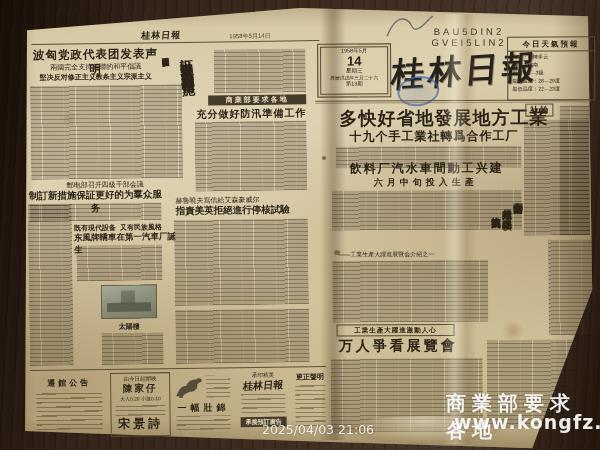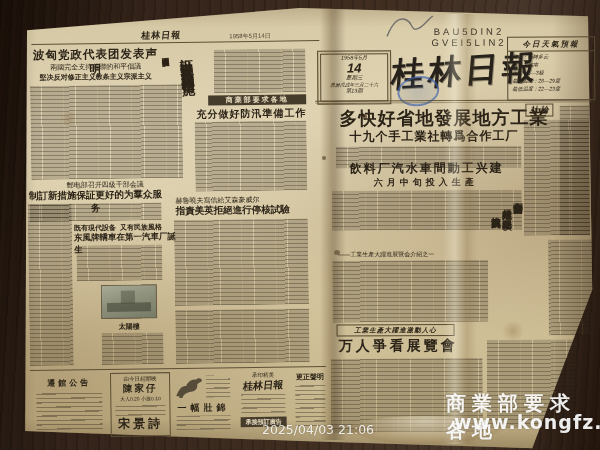--- a/index.html
+++ b/index.html
@@ -38,21 +38,21 @@
   .tx{position:absolute;opacity:.75;
     background:
       repeating-linear-gradient(90deg,rgba(52,42,28,.30) 0 11px,rgba(52,42,28,.0) 11px 12px,rgba(52,42,28,.30) 12px 33px,rgba(120,100,65,.35) 33px 34px),
       repeating-linear-gradient(0deg,rgba(45,36,24,.45) 0 1px,transparent 1px 4px);
     background-blend-mode:multiply;
     -webkit-mask-image:linear-gradient(0deg,#000,#000);}
   .txh{position:absolute;opacity:.7;
     background:repeating-linear-gradient(0deg,rgba(45,36,24,.55) 0 1.2px,transparent 1.2px 4.4px);}
   .vtext{writing-mode:vertical-rl;text-orientation:upright;}
   .kicker-rev{background:#463c2b;color:#eadfc2;font-weight:bold;display:flex;align-items:center;justify-content:center;}
-  .boxed{border:1px solid #55482f;font-style:italic;}
+  .boxed{border:1px solid #55482f;}
   .rule{position:absolute;background:#5d4f35;}
   .adbox{position:absolute;border:1px solid #5d4f35;overflow:hidden;}
   .stamp{position:absolute;border:2px solid rgba(62,98,175,.65);border-radius:50%;
     background:radial-gradient(circle,rgba(62,98,175,.18),rgba(62,98,175,.05));transform:rotate(-8deg);}
   .spot{position:absolute;border-radius:50%;}
   .wm{position:absolute;color:rgba(255,255,255,.92);font-weight:bold;z-index:50;
     font-family:"DejaVu Sans",sans-serif;text-shadow:0 0 2px rgba(0,0,0,.25);}
   .photo{background:linear-gradient(165deg,#a8ab96 0%,#8e927c 45%,#767a66 100%);
     box-shadow:inset 0 0 0 1px #6a5c42;}
   .photo .ph-shape{position:absolute;background:rgba(60,62,48,.55);}
@@ -149,21 +149,21 @@
   </div>
 
   <div class="page" style="left:316px;top:10px;width:278px;height:434px;transform:rotate(-0.3deg);">
 
     <div class="abs c" style="left:79px;top:16px;width:150px;font-size:9.5px;letter-spacing:3px;color:#3a3226;">BAU5DIN2 GVEI5LIN2</div>
 
     <svg width="54" height="28" style="position:absolute;left:68px;top:2px;" viewBox="0 0 54 28">
       <path d="M4 24 C10 10 16 4 24 8 C30 11 28 20 36 16 C42 13 46 6 50 4" stroke="#4a4a55" stroke-width="1.4" fill="none" opacity=".7"></path>
     </svg>
 
-    <div class="abs boxed" style="left:2px;top:40px;width:72px;height:52px;box-shadow:inset 0 0 0 2px rgba(213,199,163,1),inset 0 0 0 3px #55482f;">
+    <div class="abs boxed" style="left:2px;top:33px;width:72px;height:52px;box-shadow:inset 0 0 0 2px rgba(213,199,163,1),inset 0 0 0 3px #55482f;">
       <div class="c" style="font-size:5.5px;margin-top:3px;">1958年5月</div>
       <div class="c b" style="font-size:13px;line-height:13px;">14</div>
       <div class="c" style="font-size:5.5px;">星期三</div>
       <div class="c" style="font-size:4.8px;">農曆戊戌年三月二十六</div>
       <div class="c" style="font-size:5.5px;">第13期</div>
     </div>
 
     <div class="abs masthead" style="left:76px;top:38px;width:170px;font-size:33px;">桂林日報</div>
 
     <div class="stamp" style="left:82px;top:66px;width:38px;height:26px;"></div>

